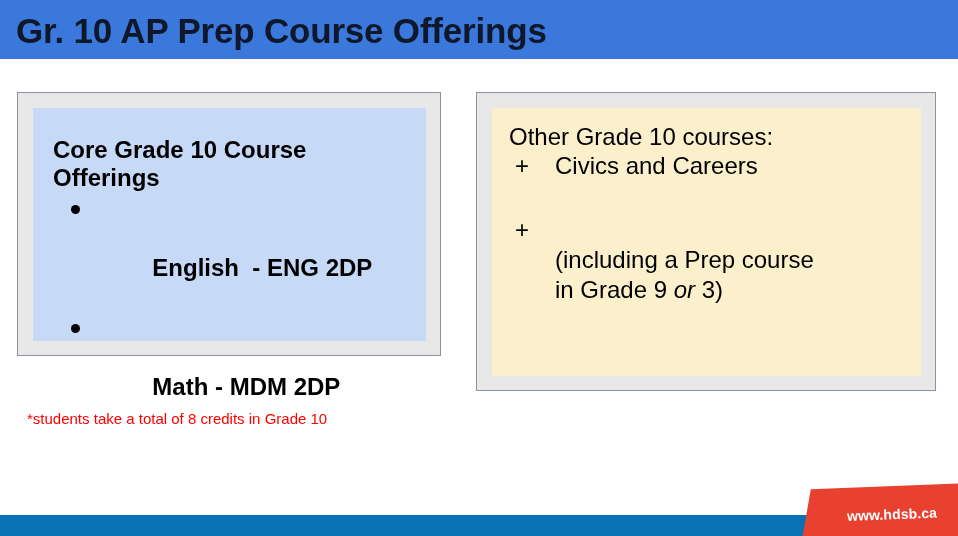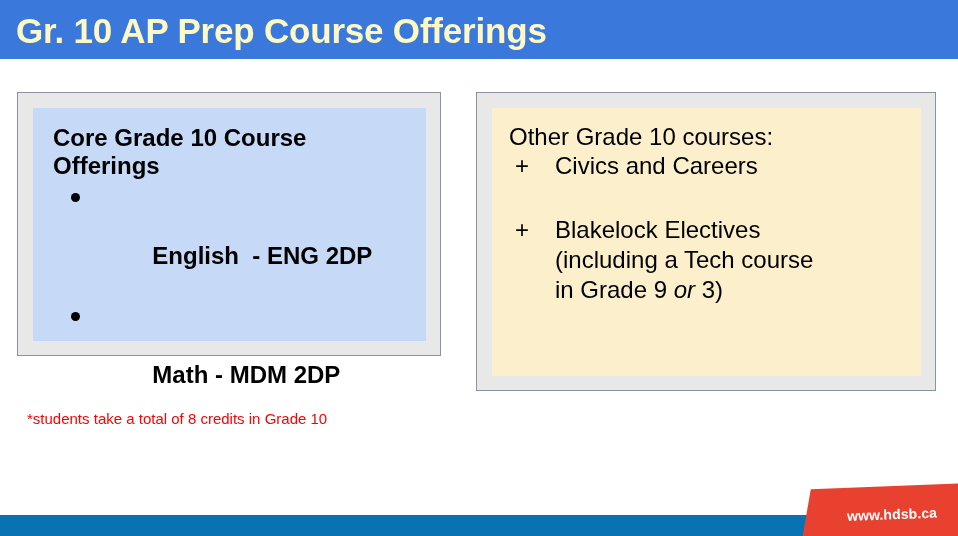--- a/index.html
+++ b/index.html
@@ -23,21 +23,21 @@
     top: 0;
     width: 958px;
     height: 59px;
     background: #3b78db;
   }
   #title-text {
     position: absolute;
     left: 16px;
     top: 50%;
     transform: translateY(-50%);
-    color: #fef9c3;
+    color: #0f172a;
     font-size: 35px;
     font-weight: bold;
     letter-spacing: -0.2px;
     white-space: nowrap;
     line-height: 1;
   }
 
   
   .content-box {
     position: absolute;
@@ -64,21 +64,21 @@
     height: 233px;
     background: #c6d9f7;
     padding: 12px 0 0 20px;
   }
   #core-heading {
     font-size: 24px;
     font-weight: bold;
     color: #000000;
     line-height: 1.18;
     max-width: 300px;
-    margin: 4px 0 1px 0;
+    margin: 16px 0 1px 0;
   }
   .core-list {
     list-style: none;
     margin: 0;
     padding: 0 0 0 18px;
   }
   .core-list li {
     font-size: 24px;
     color: #000000;
     line-height: 1.24;
@@ -221,22 +221,22 @@
   <div class="inner-panel" id="other-inner">
     <div id="other-heading">Other Grade 10 courses:</div>
     <ul class="plus-list">
       <li>
         <span class="plus-mark">+</span>
         <span>Civics and Careers</span>
       </li>
       <li class="plus-gap"></li>
       <li>
         <span class="plus-mark">+</span>
-        <span>Blakelock Electives</span><br>
-        <span>(including a Tech course</span><br>
+        <br>
+        <span>(including a Prep course</span><br>
         <span>in Grade 9 </span><span class="em-or">or</span><span> 3)</span>
       </li>
     </ul>
   </div>
 </div>
 
 <div id="footnote">*students take a total of 8 credits in Grade 10</div>
 
 <div id="bottom-blue"></div>
 <div id="url-banner"></div>

